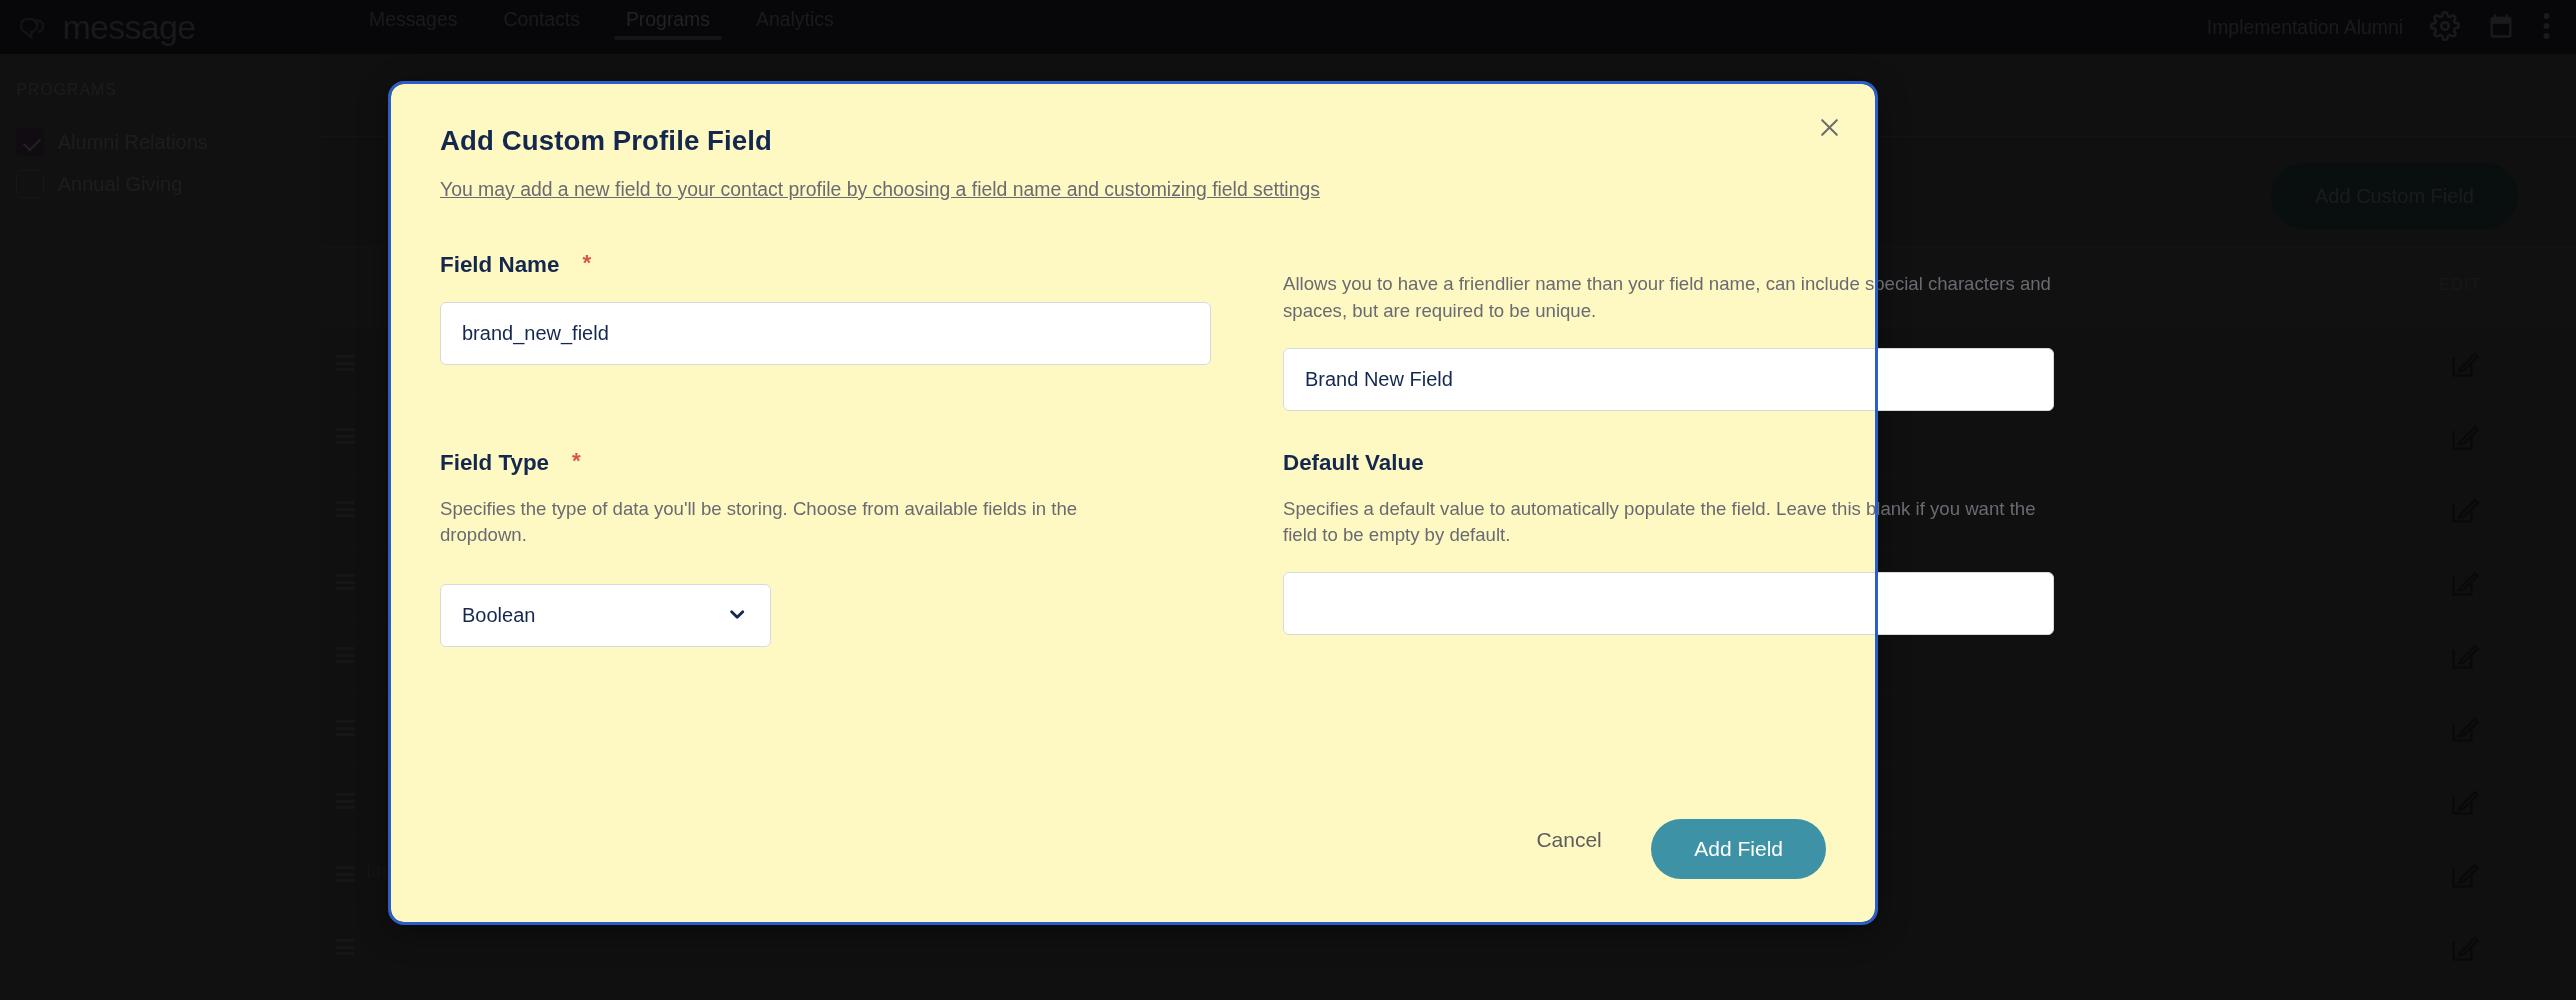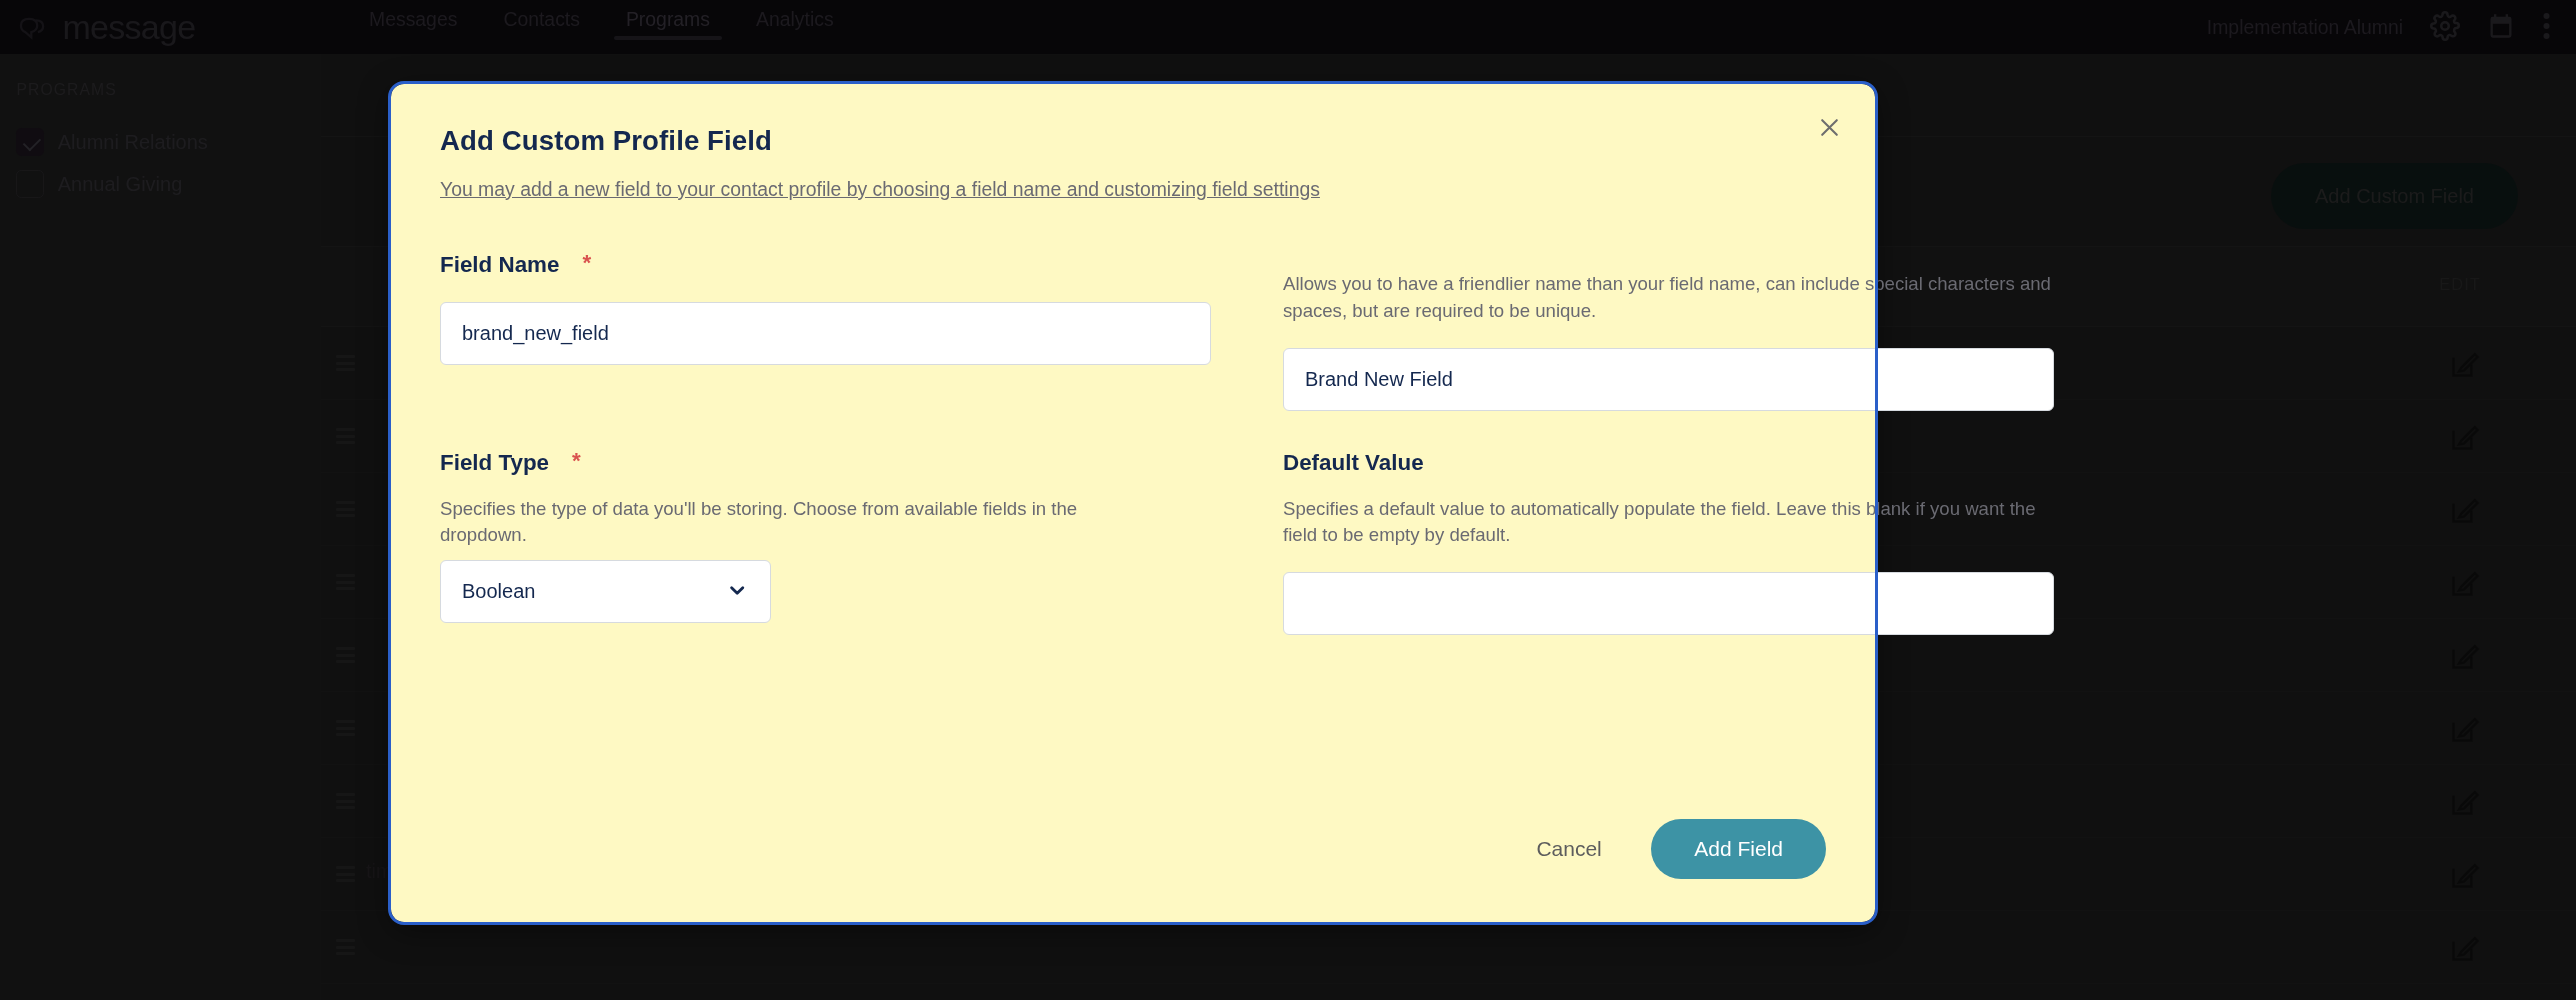--- a/index.html
+++ b/index.html
@@ -304,21 +304,21 @@
     background: #fff;
     padding: 0 21px;
     font-size: 20px;
     color: #14284f;
     font-family: "Liberation Sans", sans-serif;
     outline: none;
   }
   .text-input::placeholder { color: #9aa0a8; }
 
   .select-wrap {
-    margin-top: 12px;
+    margin-top: 36px;
     position: relative;
     width: 331px;
     height: 63px;
   }
   .select-box {
     width: 100%;
     height: 100%;
     border: 0.7px solid #d6dadf;
     border-radius: 6px;
     background: #fff;
@@ -334,21 +334,21 @@
     right: 22.4px; top: 50%;
     transform: translateY(-50%);
     pointer-events: none;
   }
 
   .modal-footer {
     position: absolute;
     left: 49px; right: 49px;
     bottom: 43px;
     display: flex;
-    align-items: center;
+    align-items: flex-start;
     justify-content: flex-end;
     gap: 42px;
   }
   .btn-cancel {
     background: none;
     border: none;
     font-size: 21px;
     color: #5d5d5d;
     cursor: pointer;
     font-family: "Liberation Sans", sans-serif;

